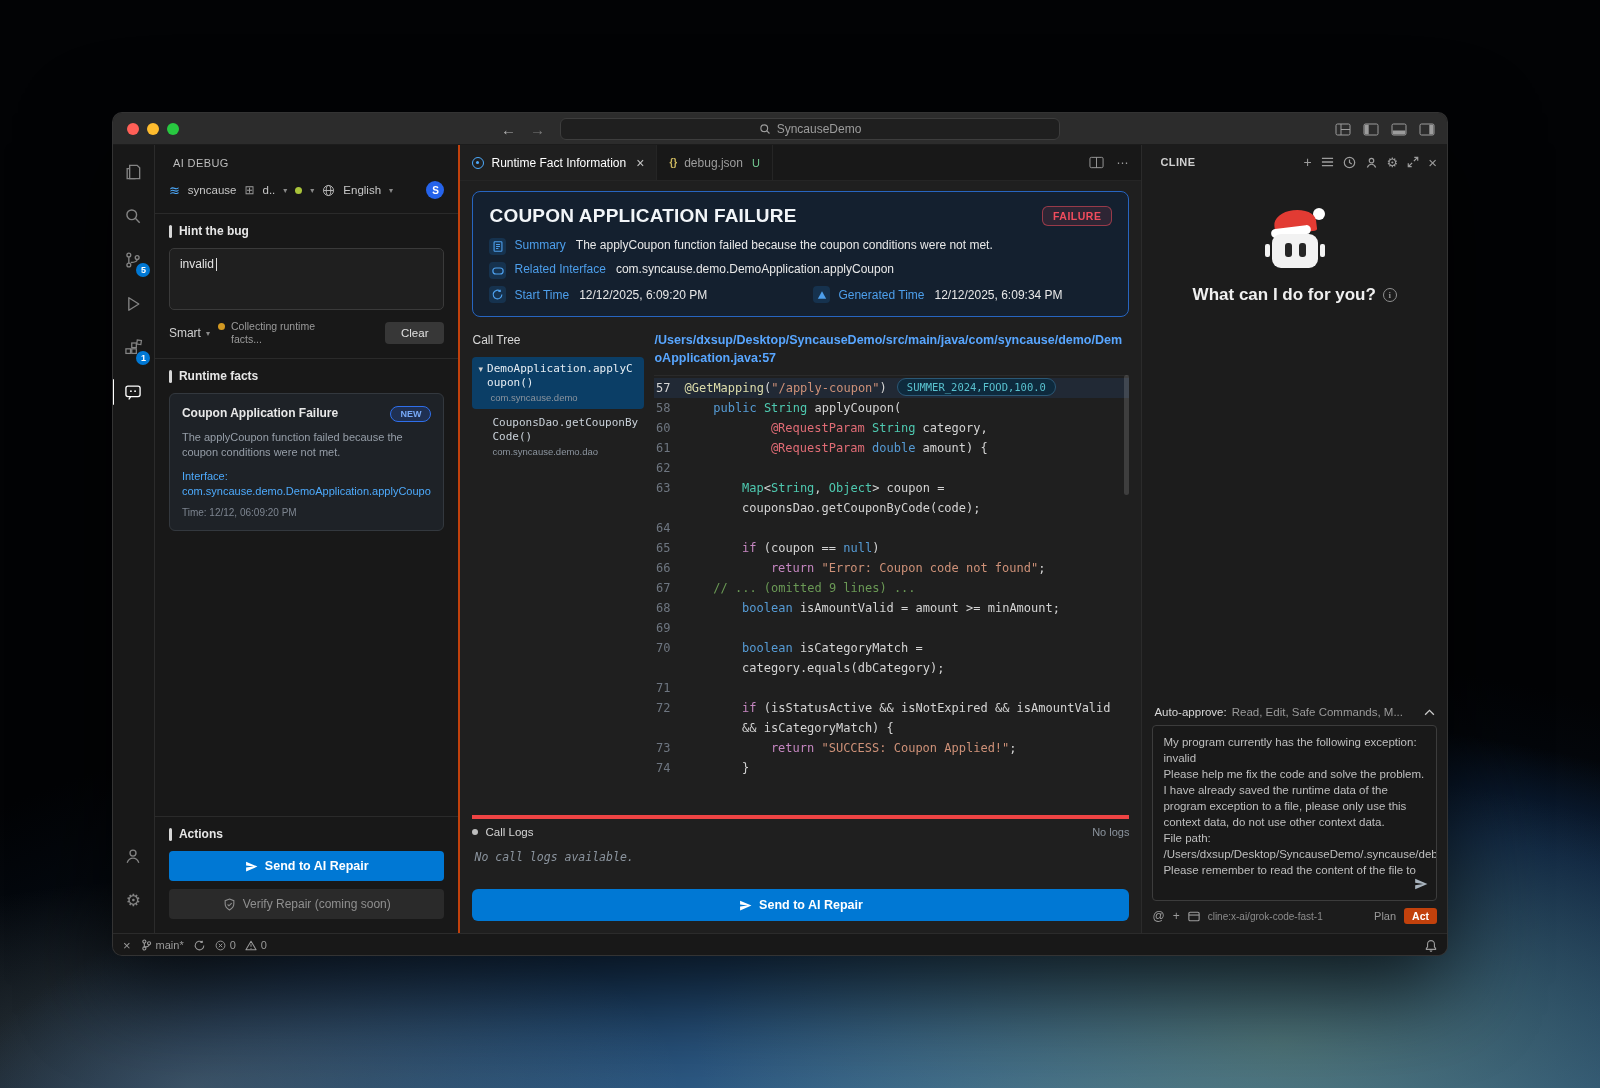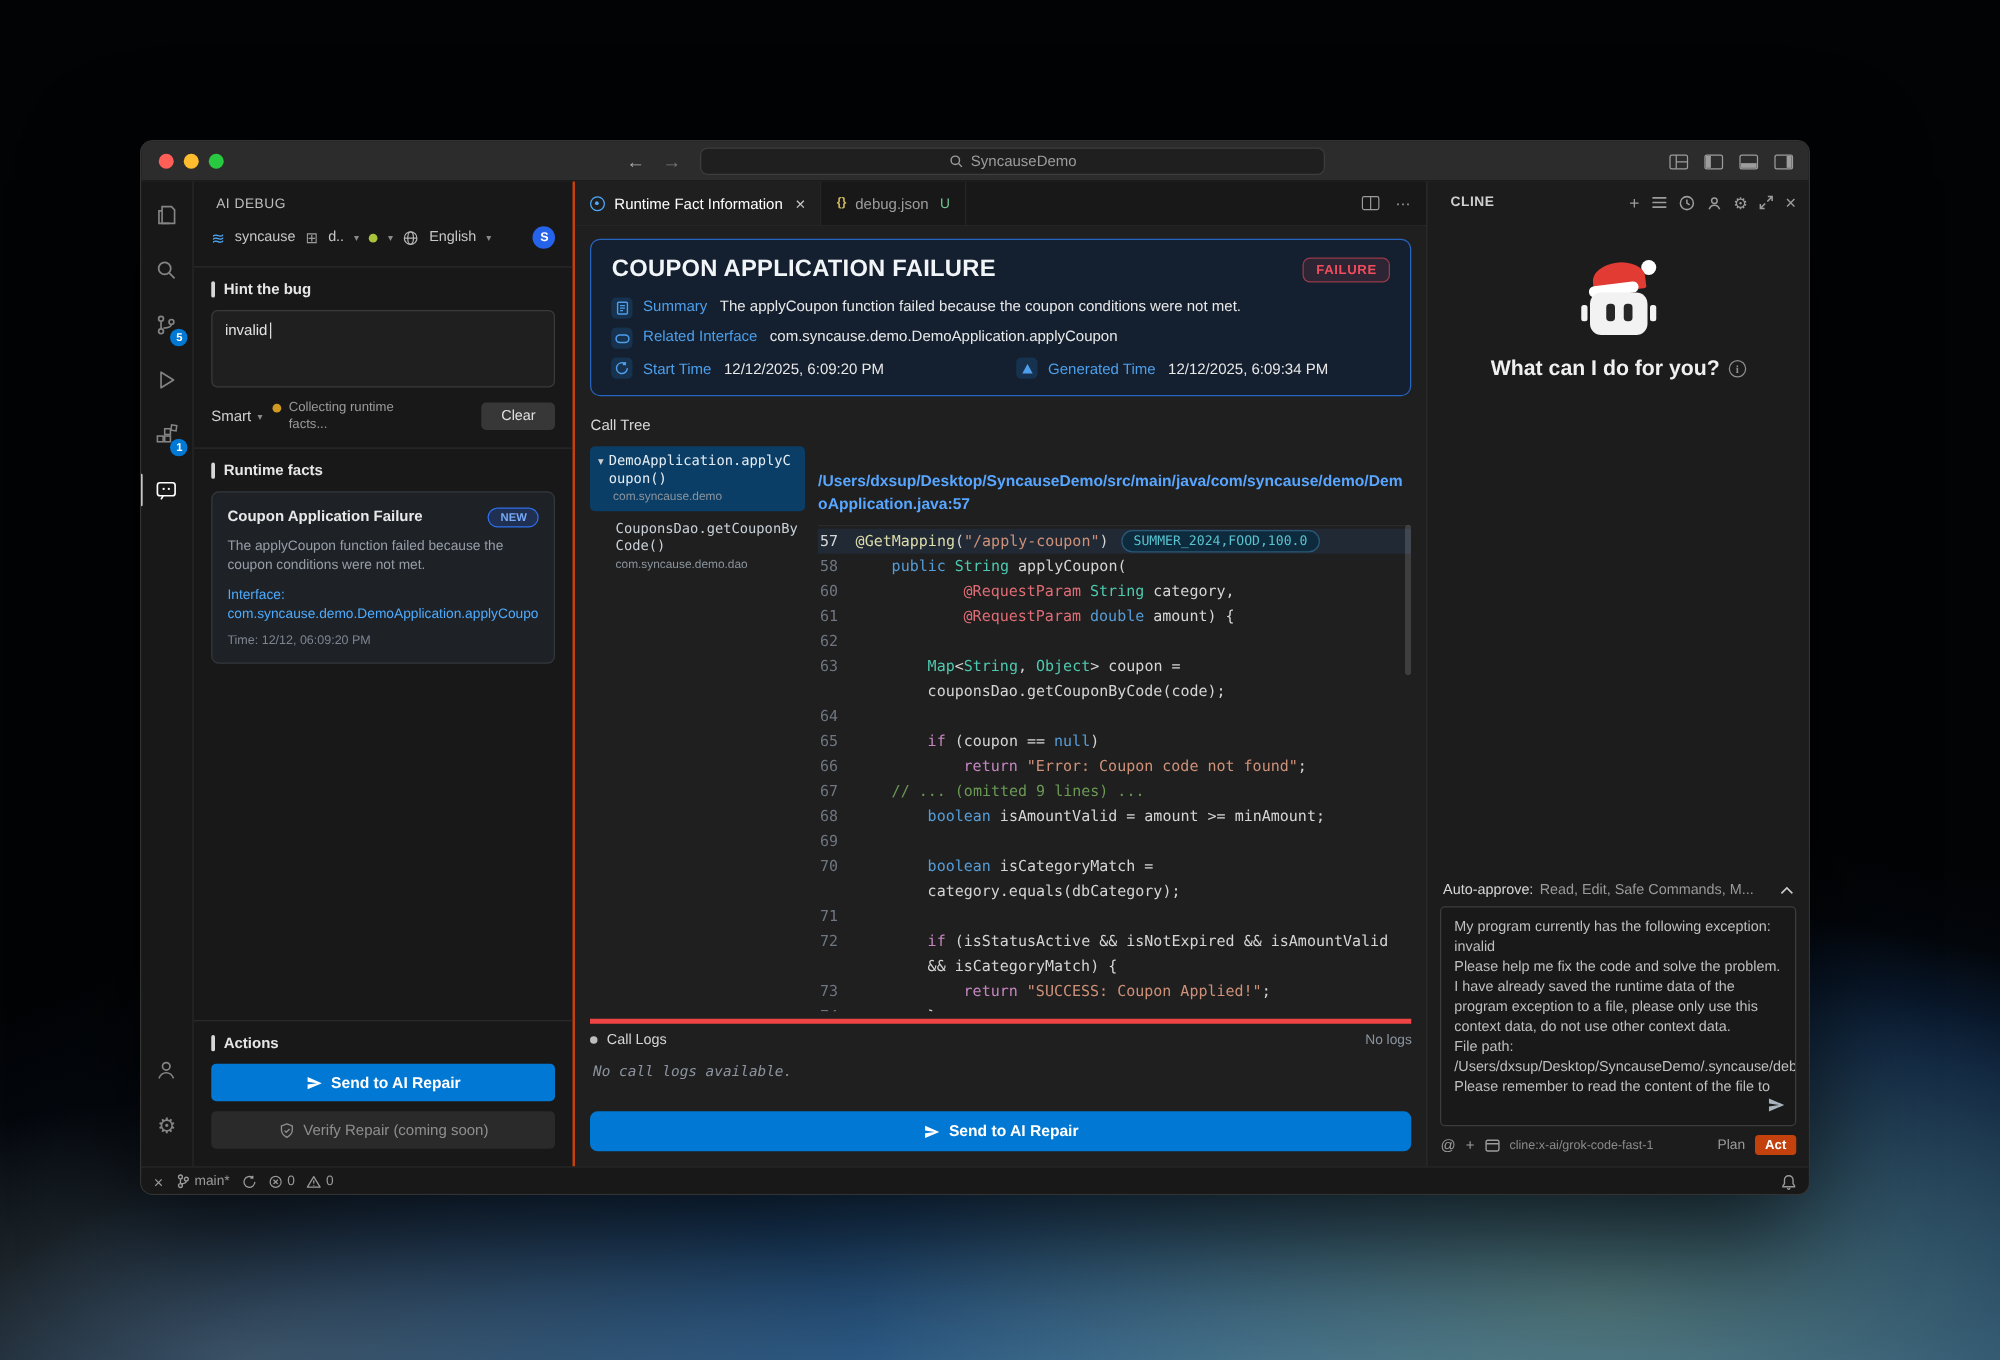--- a/index.html
+++ b/index.html
@@ -103,21 +103,21 @@
   .calltree{ width:172px; flex:none; }
   .ct-title{ font-size:12px; color:#d8d8d8; margin:2px 0 10px; }
   .ct-item{ border-radius:4px; padding:5px 6px; cursor:pointer; margin-bottom:2px; }
   .ct-item.selected{ background:#0b3e66; }
   .ct-item .ct-row{ display:flex; gap:4px; }
   .ct-arrow{ color:#cfcfcf; font-size:9px; margin-top:2px; }
   .ct-name{ font-family:"DejaVu Sans Mono", monospace; font-size:11px; line-height:14px; color:#e6edf3; word-break:break-all; }
   .ct-item:not(.selected) .ct-name{ color:#c9d1d9; }
   .ct-pkg{ font-size:9.5px; color:#8b949e; margin-top:2px; word-break:break-all; line-height:12px; }
   .ct-item.child{ margin-left:14px; }
-  .codepanel{ flex:1; position:relative; overflow:hidden;margin-top:45px; }
+  .codepanel{ flex:1; position:relative; overflow:hidden; }
   .code-path{ color:#58a6ff; font-size:12.5px; font-weight:700; line-height:18px; word-break:break-all; cursor:pointer; margin-bottom:8px; }
   .code-lines{ font-family:"DejaVu Sans Mono", monospace; font-size:12px; border-top:1px solid #2a2a2a; padding-top:2px; }
   .code-line{ display:flex; min-height:20px; line-height:20px; }
   .code-line.hl{ background:rgba(56,139,253,.10); }
   .ln{ width:30px; flex:none; text-align:right; color:#6e7681; padding-right:14px; user-select:none; }
   .code-line.hl .ln{ color:#d6d6d6; }
   .code-text{ flex:1; white-space:pre-wrap; word-break:break-word; color:#d4d4d4; }
   .tok-ann{ color:#dcdcaa; } .tok-ann2{ color:#e06c75; } .tok-kw{ color:#569cd6; }
   .tok-ctl{ color:#c586c0; } .tok-ty{ color:#4ec9b0; } .tok-str{ color:#ce9178; }
   .tok-cm{ color:#6a9955; } .tok-pl{ color:#d4d4d4; }

